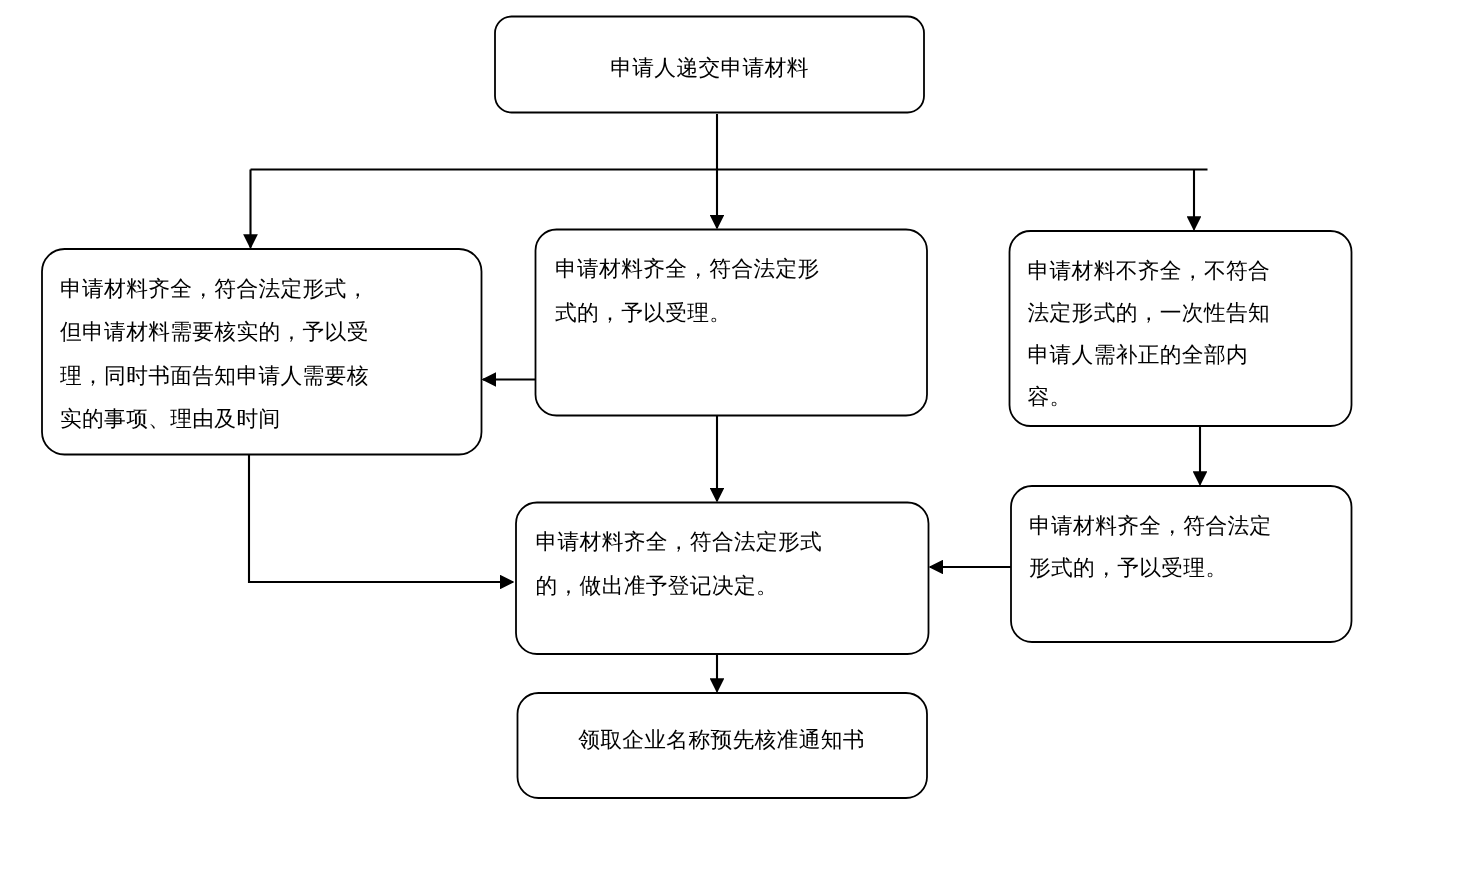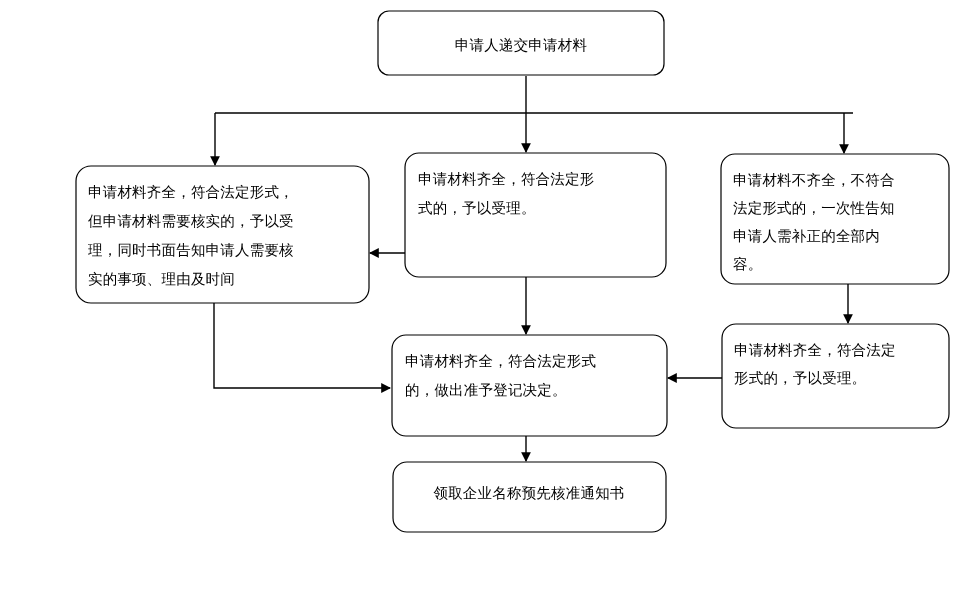--- a/index.html
+++ b/index.html
@@ -10,21 +10,20 @@
   body {
     width: 974px;
     height: 589px;
     font-family: "Liberation Sans", "DejaVu Sans", sans-serif;
     overflow: hidden;
   }
   #flowchart-root {
     position: relative;
     width: 776px;
     height: 589px;
-    padding-left: 48px;
   }
   svg.diagram {
     display: block;
     width: 974px;
     height: 589px;
   }
   .node-shape {
     fill: #ffffff;
     stroke: #000000;
     stroke-width: 1.2;

